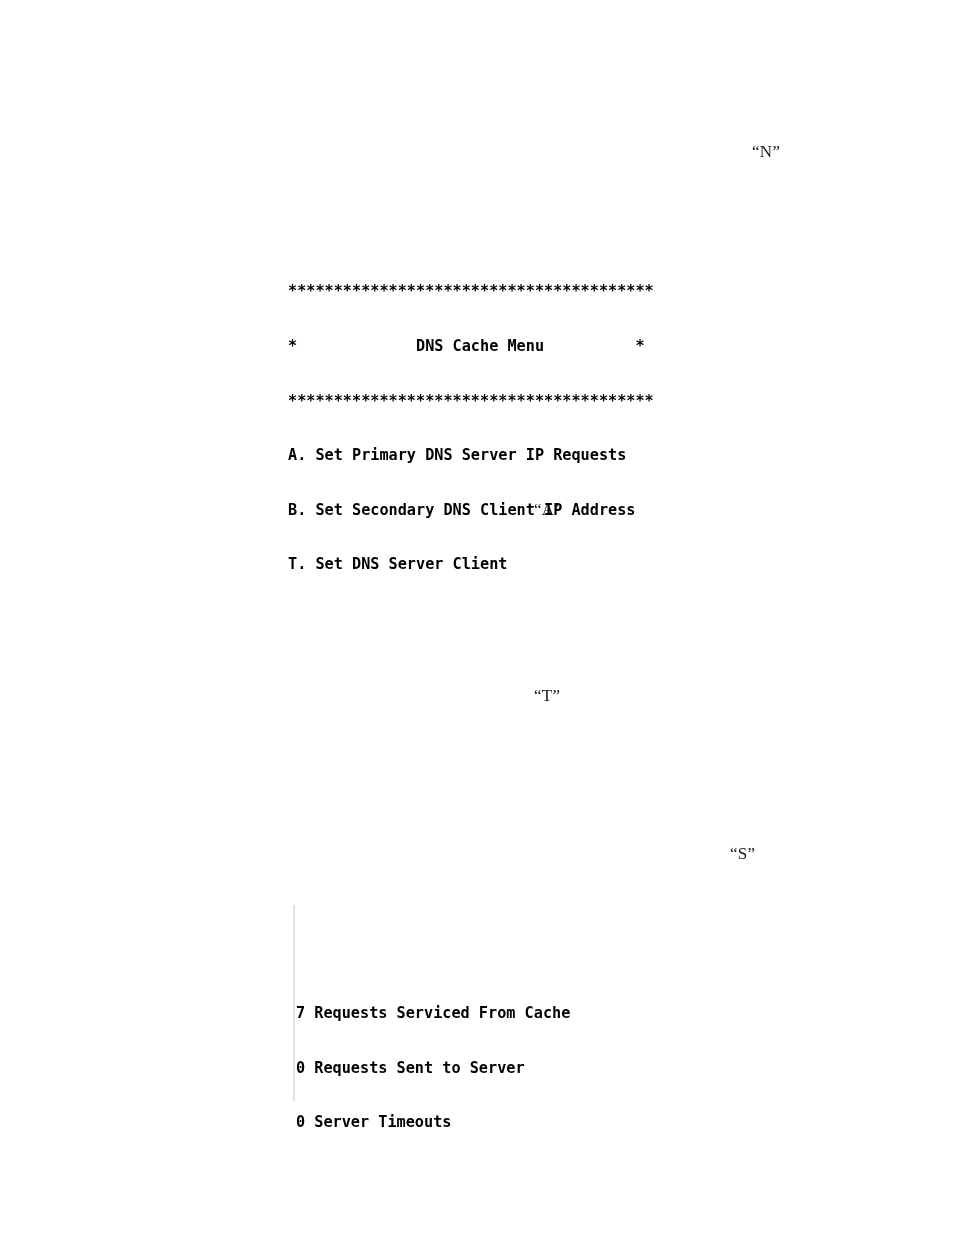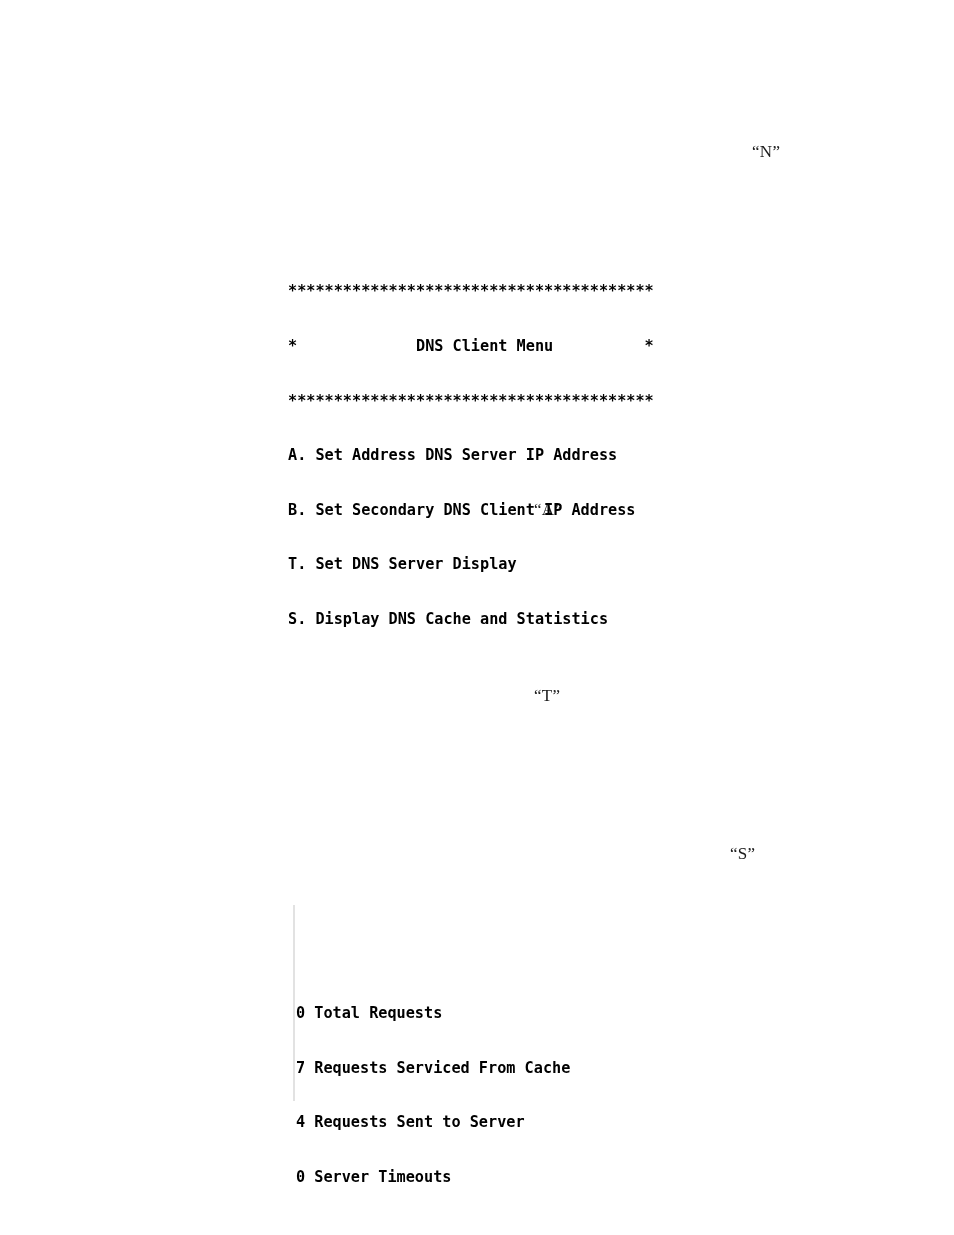--- a/index.html
+++ b/index.html
@@ -72,33 +72,31 @@
 <span class="keyref" id="keyref-n" style="left:752px; top:143px;">“N”</span>
 
 <span class="keyref" id="keyref-a" style="left:534px; top:501px;">“A”</span>
 
 <span class="keyref" id="keyref-t" style="left:534px; top:687px;">“T”</span>
 
 <span class="keyref" id="keyref-s" style="left:730px; top:845px;">“S”</span>
 
 <div class="term" id="dns-menu-block">
   <div class="row">****************************************</div>
-  <div class="row">*             DNS Client Menu          *</div>
+  <div class="row">*             DNS Cache Menu          *</div>
   <div class="row">****************************************</div>
-  <div class="row">A. Set Address DNS Server IP Address</div>
+  <div class="row">A. Set Primary DNS Server IP Requests</div>
   <div class="row">B. Set Secondary DNS Client IP Address</div>
-  <div class="row">T. Set DNS Server Display</div>
-  <div class="row">S. Display DNS Cache and Statistics</div>
+  <div class="row">T. Set DNS Server Client</div>
 </div>
 
 <div id="stats-rule"></div>
 
 <div class="term" id="dns-stats-block">
   <div class="row blank"> </div>
-  <div class="row">0 Total Requests</div>
   <div class="row">7 Requests Serviced From Cache</div>
-  <div class="row">4 Requests Sent to Server</div>
+  <div class="row">0 Requests Sent to Server</div>
   <div class="row">0 Server Timeouts</div>
   
   
   
   
 </div>
 
 </body></html>

